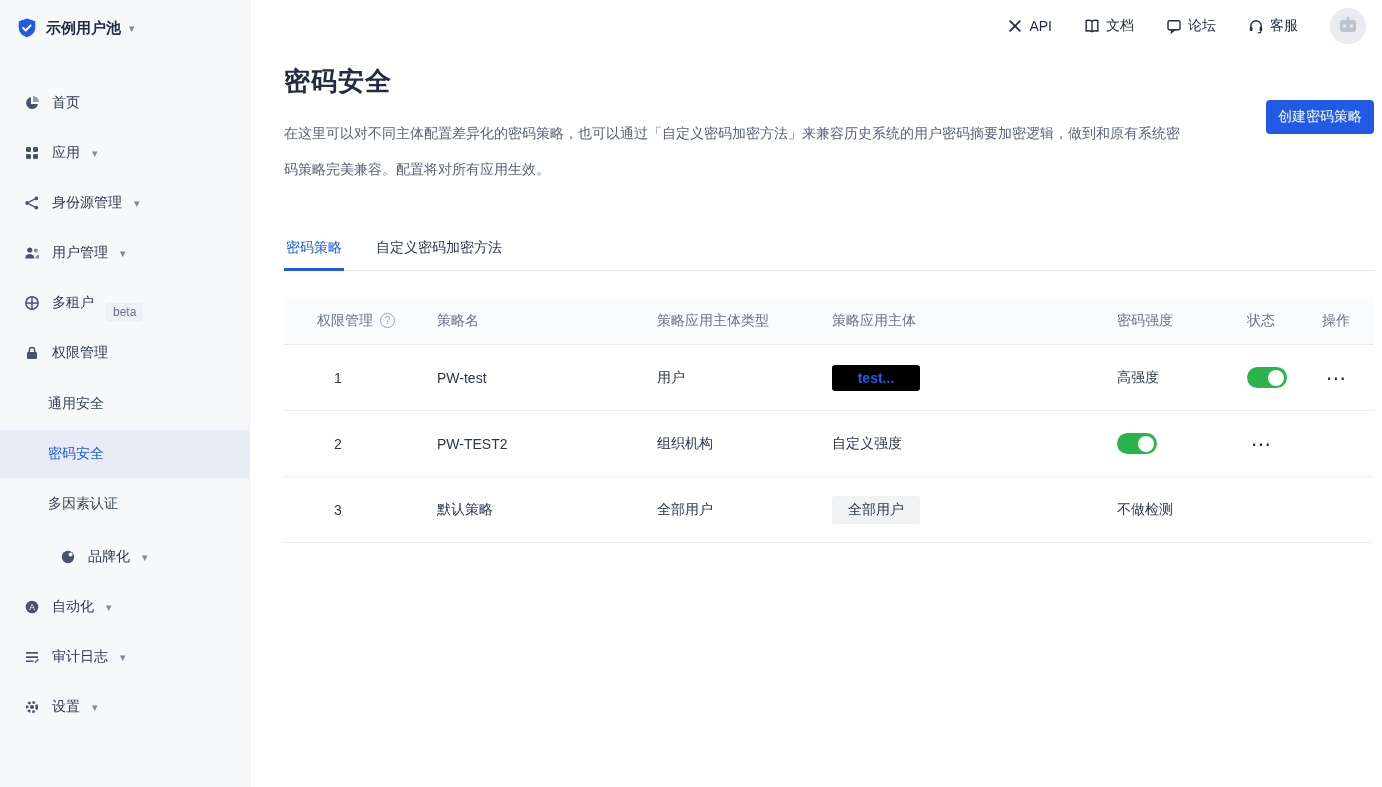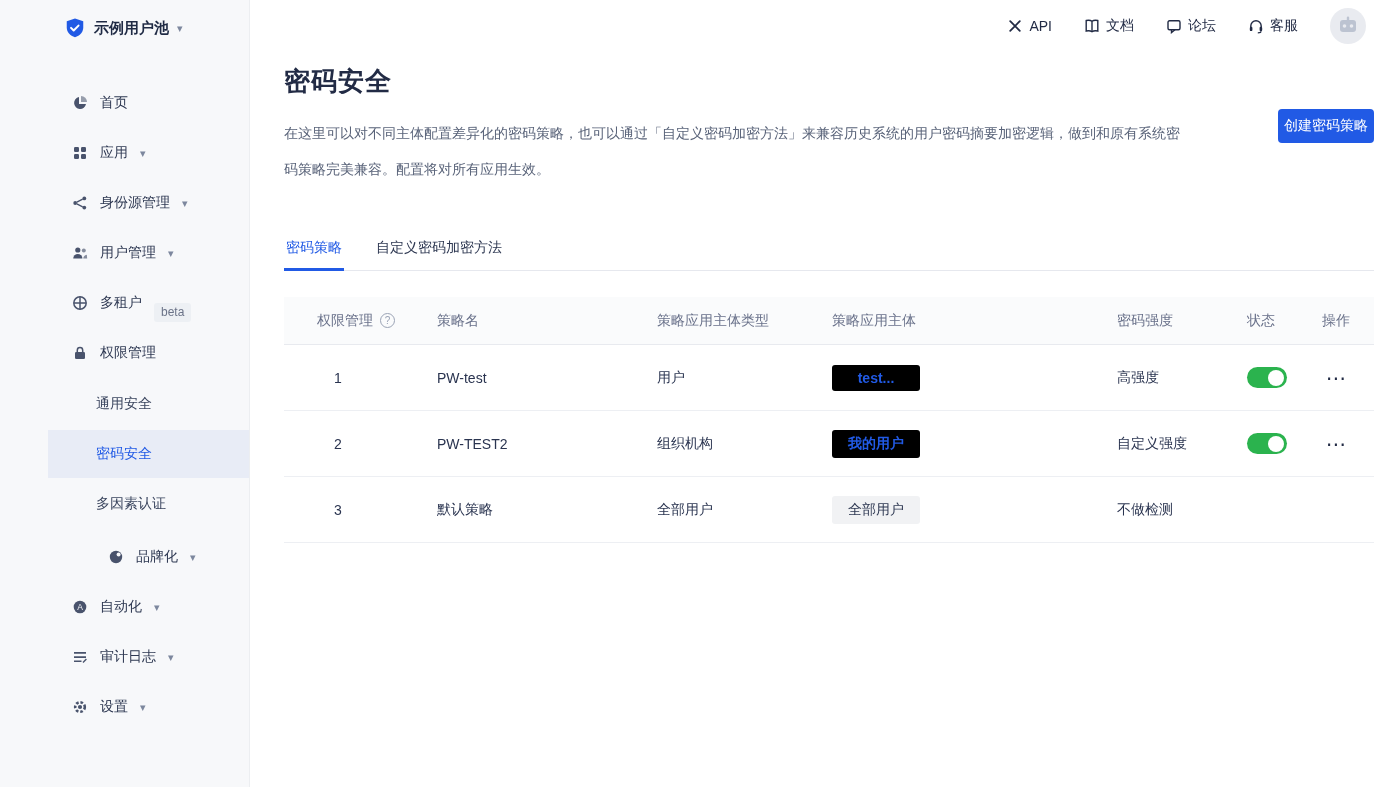--- a/index.html
+++ b/index.html
@@ -7,21 +7,21 @@
   body {
     font-family: "Liberation Sans", "DejaVu Sans", sans-serif;
     color:#2a3450; background:#fff; font-size:14px;
   }
   .app { display:flex; width:1382px; height:787px; }
 
   
   .sidebar {
     width:250px; min-width:250px; height:100%;
     background:#f7f8fa; border-right:1px solid #eceef1;
-    display:flex; flex-direction:column; overflow:hidden;padding-left:48px;
+    display:flex; flex-direction:column; overflow:hidden;
   }
   .workspace {
     display:flex; align-items:center; gap:8px;
     height:56px; padding:0 16px; cursor:pointer;
   }
   .workspace .logo { width:22px; height:22px; display:inline-flex; }
   .workspace .ws-name { font-size:15px; font-weight:700; color:#1f2a44; }
   .caret { font-size:11px; color:#7d879e; line-height:1; }
   .caret.blue { color:#215ae5; }
   .nav { padding-top:24px; flex:1; }
@@ -55,21 +55,21 @@
   .avatar { width:36px; height:36px; border-radius:50%; display:inline-flex; cursor:pointer; }
 
   .content { flex:1; padding:20px 8px 0 34px; overflow:hidden; }
   .page-head { display:flex; justify-content:space-between; align-items:flex-start; }
   .page-title { font-size:26px; font-weight:700; color:#222b45; letter-spacing:1px; }
   .page-desc {
     margin-top:16px; max-width:905px; font-size:14px;
     line-height:36px; color:#596379;
   }
   .btn-primary {
-    margin-top:45px; height:34px; padding:0 6px; border:none; border-radius:4px;
+    margin-top:36px; height:34px; padding:0 12px; border:none; border-radius:4px;
     background:#215ae5; color:#fff; font-size:14px; cursor:pointer;
     font-family:inherit; white-space:nowrap; flex:none;
   }
 
   .tabs { display:flex; gap:30px; margin-top:52px; border-bottom:1px solid #e6e8ee; }
   .tab { padding:0 2px 13px 2px; font-size:14px; color:#2e3852; cursor:pointer; position:relative; }
   .tab.active { color:#215ae5; }
   .tab.active::after {
     content:""; position:absolute; left:0; right:0; bottom:-1px; height:3px; background:#215ae5;
   }
@@ -349,23 +349,20 @@
           </div>
           <div class="cell">
             <span class="more">⋯</span>
           </div>
         </div>
 
         <div class="trow">
           <div class="cell cell-order">2</div>
           <div class="cell">PW-TEST2</div>
           <div class="cell">组织机构</div>
-          <div class="cell">
-            <span class="tag tag-blue">我的用户</span>
-          </div>
           <div class="cell">自定义强度</div>
           <div class="cell">
             <span class="toggle"></span>
           </div>
           <div class="cell">
             <span class="more">⋯</span>
           </div>
         </div>
 
         <div class="trow">

